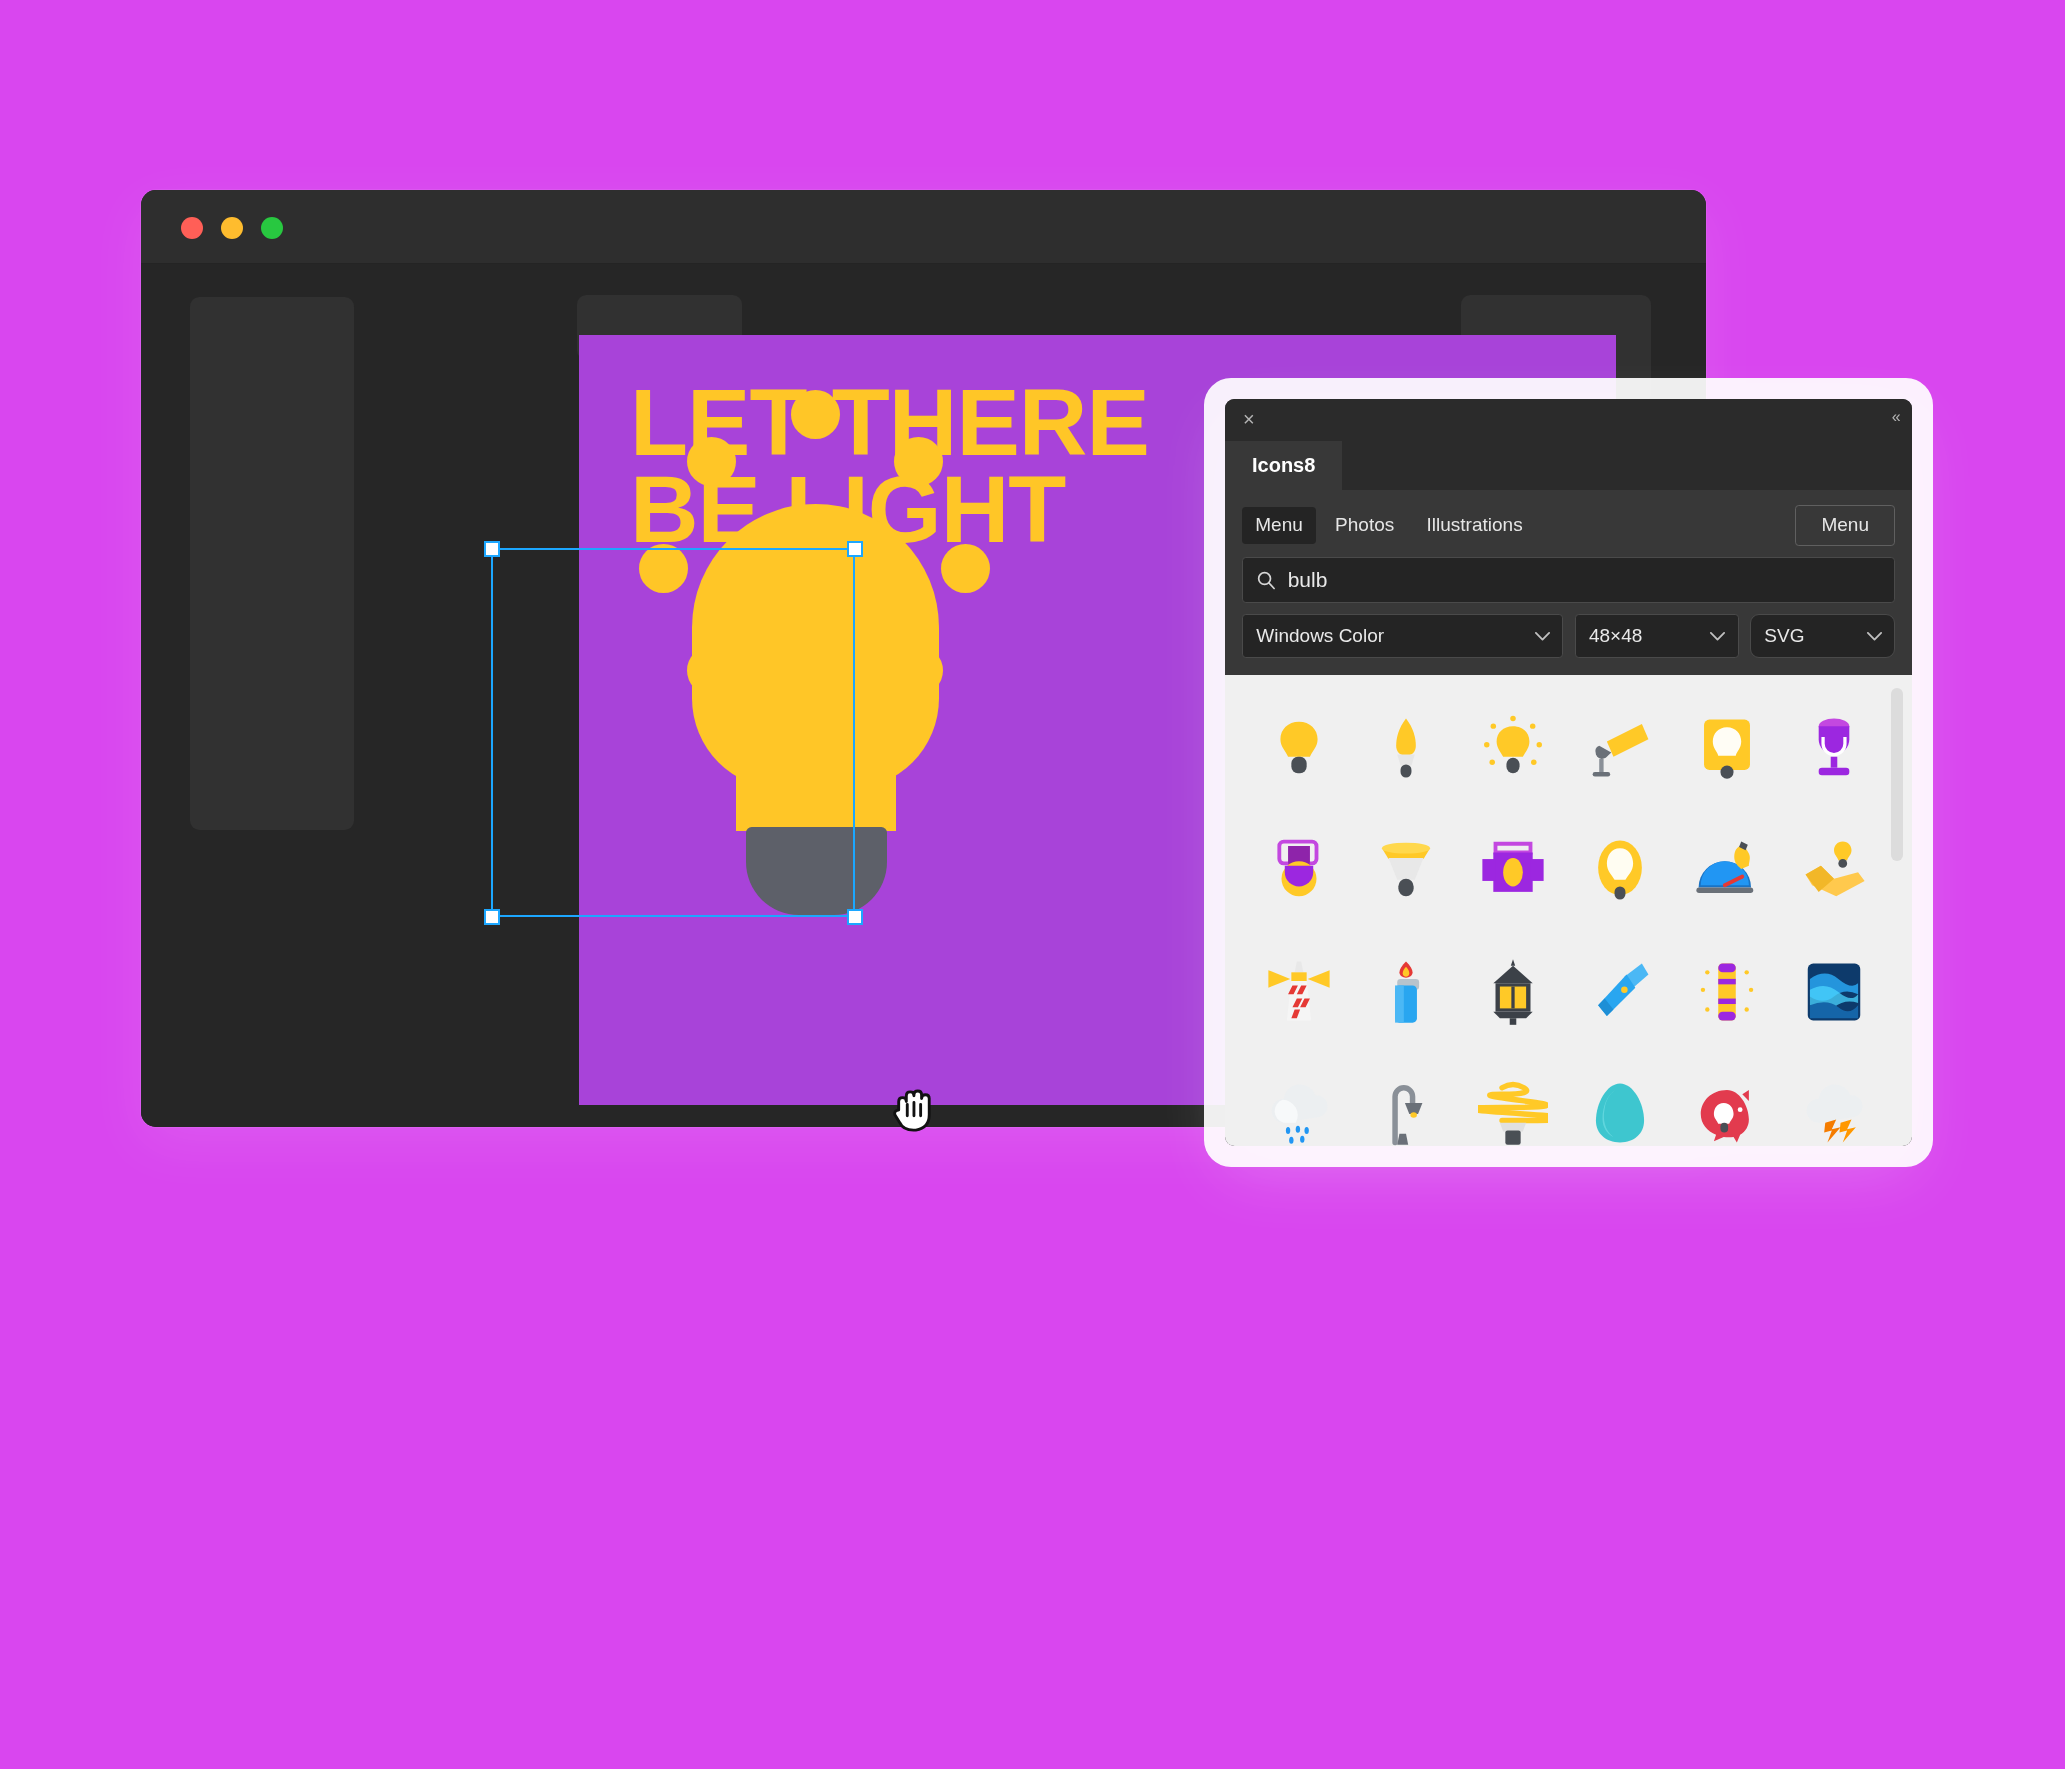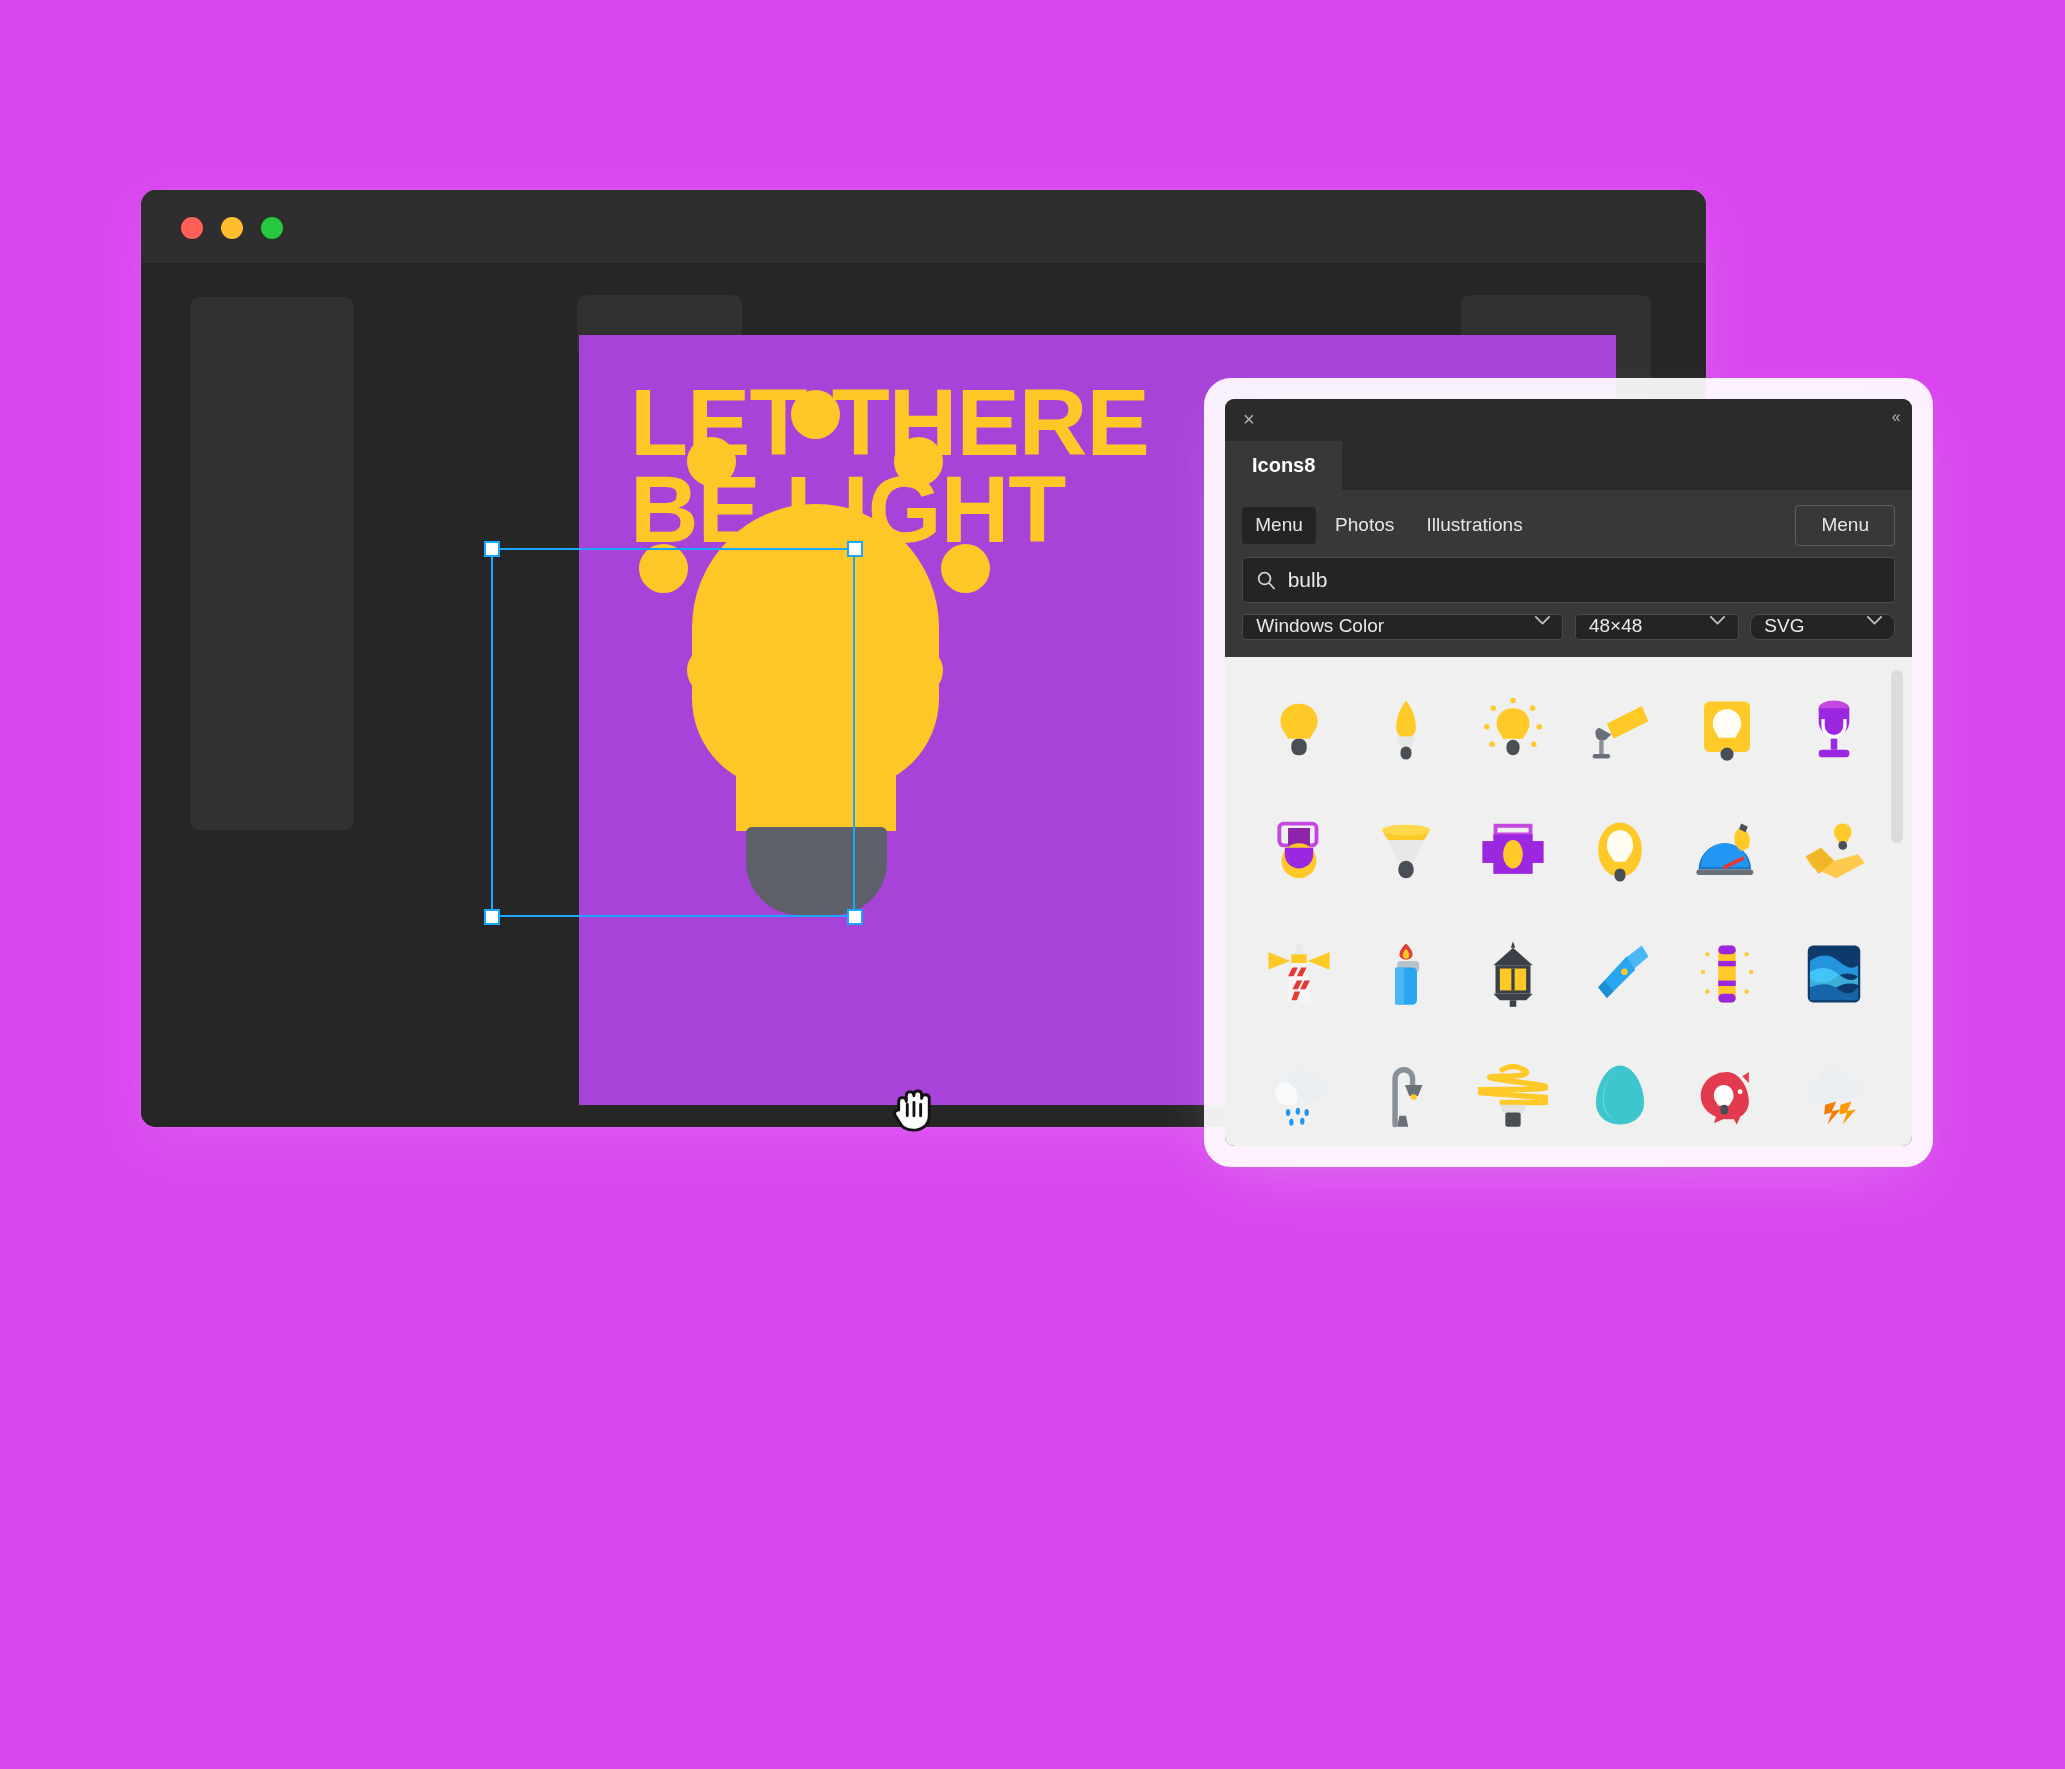--- a/index.html
+++ b/index.html
@@ -188,22 +188,22 @@
     display: flex; align-items: center;
     padding: 0 13.3px;
     gap: 11.4px;
   }
   .pp-search-value { color: #e9e9e9; font-size: 21px; }
   .pp-selects { display: flex; gap: 11.4px; margin-top: 11.4px; }
   .pp-select {
     background: #242424;
     border: 1px solid #4a4a4a;
     border-radius: 3.8px;
-    height: 26px;
-    display: flex; align-items: flex-start;
+    height: 44px;
+    display: flex; align-items: center;
     padding: 0 11.4px 0 13.3px;
     color: #e9e9e9; font-size: 19px;
     cursor: pointer;
     gap: 9.5px;
   }
   .pp-select .label { white-space: nowrap; }
   .pp-select .chev { margin-left: auto; opacity: .85; }
   .sel-color { flex: 1 1 auto; min-width: 0; }
   .sel-size  { width: 164px; flex: 0 0 164px; }
   .sel-fmt   { width: 145px; flex: 0 0 145px; border-radius: 9px; }

